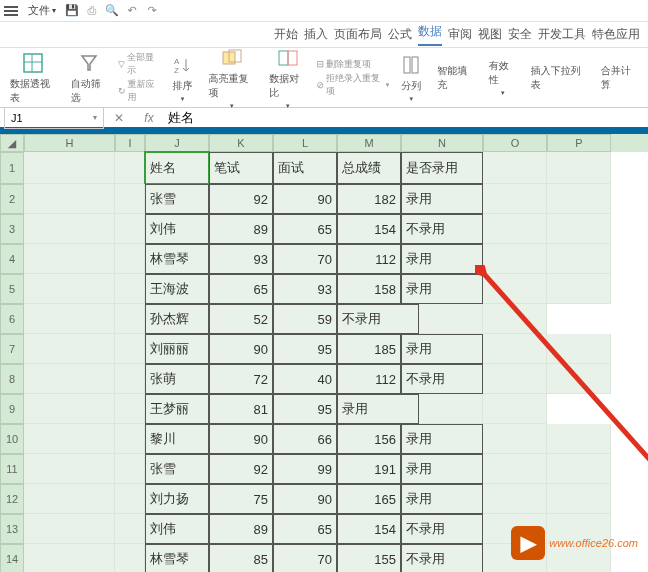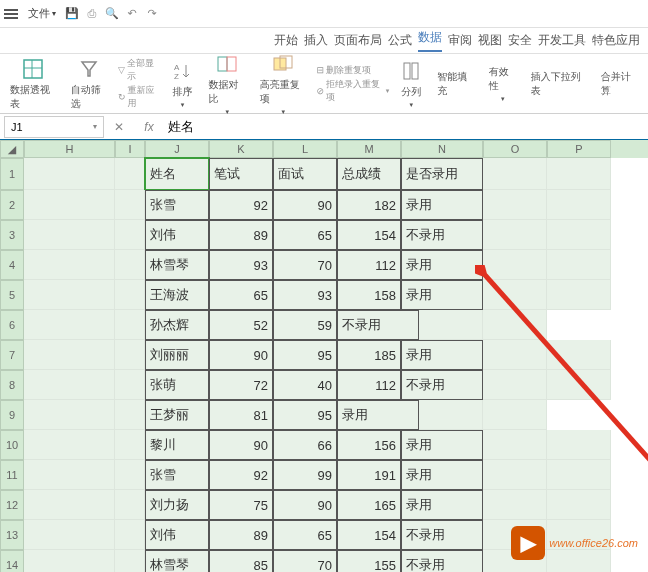--- a/index.html
+++ b/index.html
@@ -1,34 +1,34 @@
 <!DOCTYPE html>
 <html><head>
   <meta charset="utf-8">
   <style>
     * { box-sizing: border-box; margin: 0; padding: 0; font-family: "Microsoft YaHei", Arial, sans-serif; }
     body { width: 648px; height: 572px; background: #fff; position: relative; overflow: hidden; font-size: 12px; }
     
-    .top-menu { height: 28px; background: #fff; display: flex; align-items: center; padding: 0 4px; font-size: 11px; color: #444; border-bottom: 1px solid #e0e0e0; }
+    .top-menu { height: 22px; background: #fff; display: flex; align-items: center; padding: 0 4px; font-size: 11px; color: #444; border-bottom: 1px solid #e0e0e0; }
     .top-menu .burger { width: 14px; display: flex; flex-direction: column; gap: 2px; margin-right: 4px; }
     .top-menu .burger span { height: 2px; background: #555; }
     .top-menu .file-btn { display: flex; align-items: center; gap: 2px; padding: 2px 6px; }
     .top-menu .mini-icon { width: 16px; height: 16px; display: inline-flex; align-items: center; justify-content: center; color: #888; margin: 0 2px; }
     
     .ribbon-tabs { height: 26px; display: flex; align-items: center; justify-content: flex-end; padding: 0 8px; font-size: 12px; color: #555; gap: 6px; border-bottom: 1px solid #e0e0e0; }
     .ribbon-tabs .tab { cursor: pointer; }
     .ribbon-tabs .tab.active { color: #4a7ebb; border-bottom: 2px solid #4a7ebb; padding-bottom: 4px; }
     
     .ribbon { height: 60px; display: flex; align-items: center; padding: 4px 6px; gap: 6px; border-bottom: 1px solid #d0d0d0; font-size: 10px; color: #555; }
     .group { display: flex; flex-direction: column; align-items: center; gap: 2px; padding: 2px 4px; }
     .group-icon { width: 24px; height: 24px; display: flex; align-items: center; justify-content: center; }
     .group-sm { display: flex; flex-direction: column; gap: 1px; font-size: 9px; color: #999; }
     .group-sm div { display: flex; align-items: center; gap: 2px; }
     
-    .formula-bar { height: 26px; display: flex; align-items: center; border-bottom: 1px solid #0369a1; }
+    .formula-bar { height: 26px; display: flex; align-items: center; border-bottom: 7px solid #0369a1; }
     .name-box { width: 100px; height: 22px; border: 1px solid #ccc; margin-left: 4px; display: flex; align-items: center; padding: 0 6px; font-size: 11px; }
     .name-box .dd { margin-left: auto; color: #888; font-size: 8px; }
     .fx-icon { width: 18px; height: 18px; display: inline-flex; align-items: center; justify-content: center; margin: 0 6px; color: #888; }
     .formula-input { flex: 1; font-size: 13px; padding: 0 4px; }
     
     .sheet { display: flex; }
     .row-headers { width: 24px; background: #d4ead4; }
     .row-header, .col-header, .corner { height: 30px; border: 1px solid #b8ccb8; display: flex; align-items: center; justify-content: center; font-size: 11px; color: #666; }
     .corner { height: 18px; }
     .col-header { height: 18px; }
@@ -126,35 +126,35 @@
           <text x="2" y="18" font-size="8" fill="#888">Z</text>
           <path d="M14 4 L14 16 M11 13 L14 16 L17 13" stroke="#888" fill="none"></path>
         </svg>
       </div>
     <span>排序</span>
       <span style="font-size:7px">▾</span>
   </div>
   <div class="group">
     <div class="group-icon">
         <svg width="22" height="20">
+          <rect x="2" y="4" width="12" height="12" fill="#ffe9a0" stroke="#ca8"></rect>
+          <rect x="8" y="2" width="12" height="12" fill="none" stroke="#ca8"></rect>
+        </svg>
+      </div>
+    <span>高亮重复项</span>
+      <span style="font-size:7px">▾</span>
+  </div>
+  <div class="group">
+    <div class="group-icon">
+        <svg width="22" height="20">
           <rect x="2" y="3" width="9" height="14" fill="none" stroke="#5a9"></rect>
           <rect x="11" y="3" width="9" height="14" fill="none" stroke="#e88"></rect>
         </svg>
       </div>
     <span>数据对比</span>
-      <span style="font-size:7px">▾</span>
-  </div>
-  <div class="group">
-    <div class="group-icon">
-        <svg width="22" height="20">
-          <rect x="2" y="4" width="12" height="12" fill="#ffe9a0" stroke="#ca8"></rect>
-          <rect x="8" y="2" width="12" height="12" fill="none" stroke="#ca8"></rect>
-        </svg>
-      </div>
-    <span>高亮重复项</span>
       <span style="font-size:7px">▾</span>
   </div>
   <div class="group-sm">
     <div>
         <span>⊟</span>
         <span>删除重复项</span>
       </div>
     <div>
         <span>⊘</span>
         <span>拒绝录入重复项</span>

